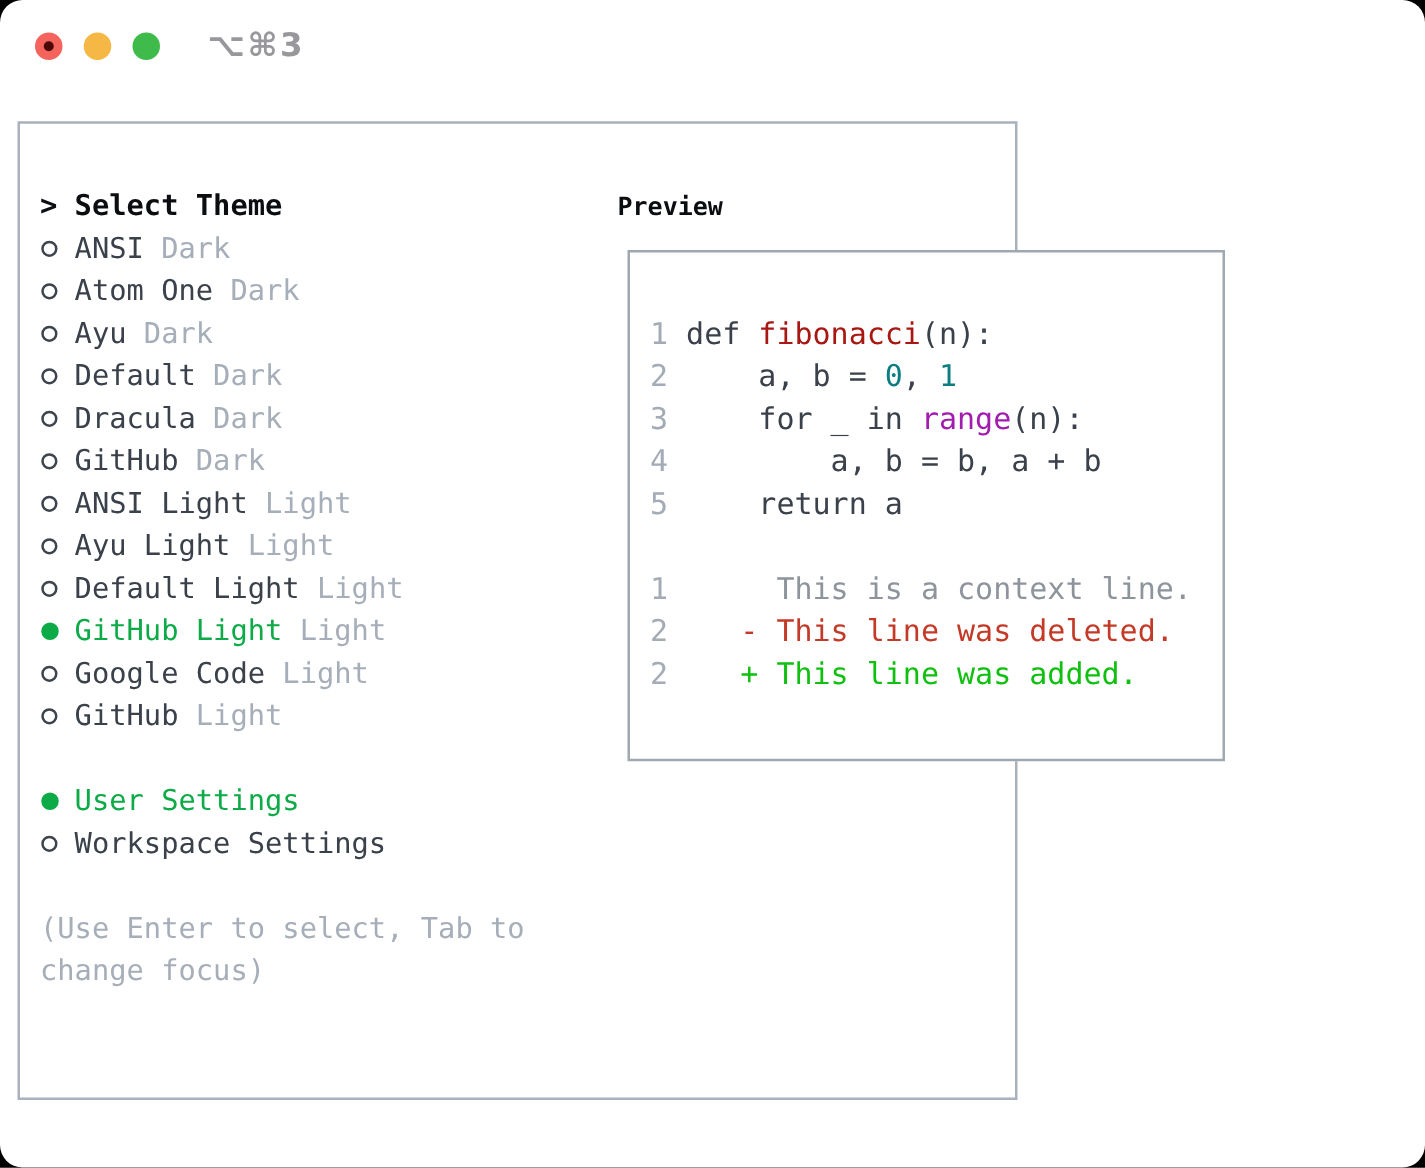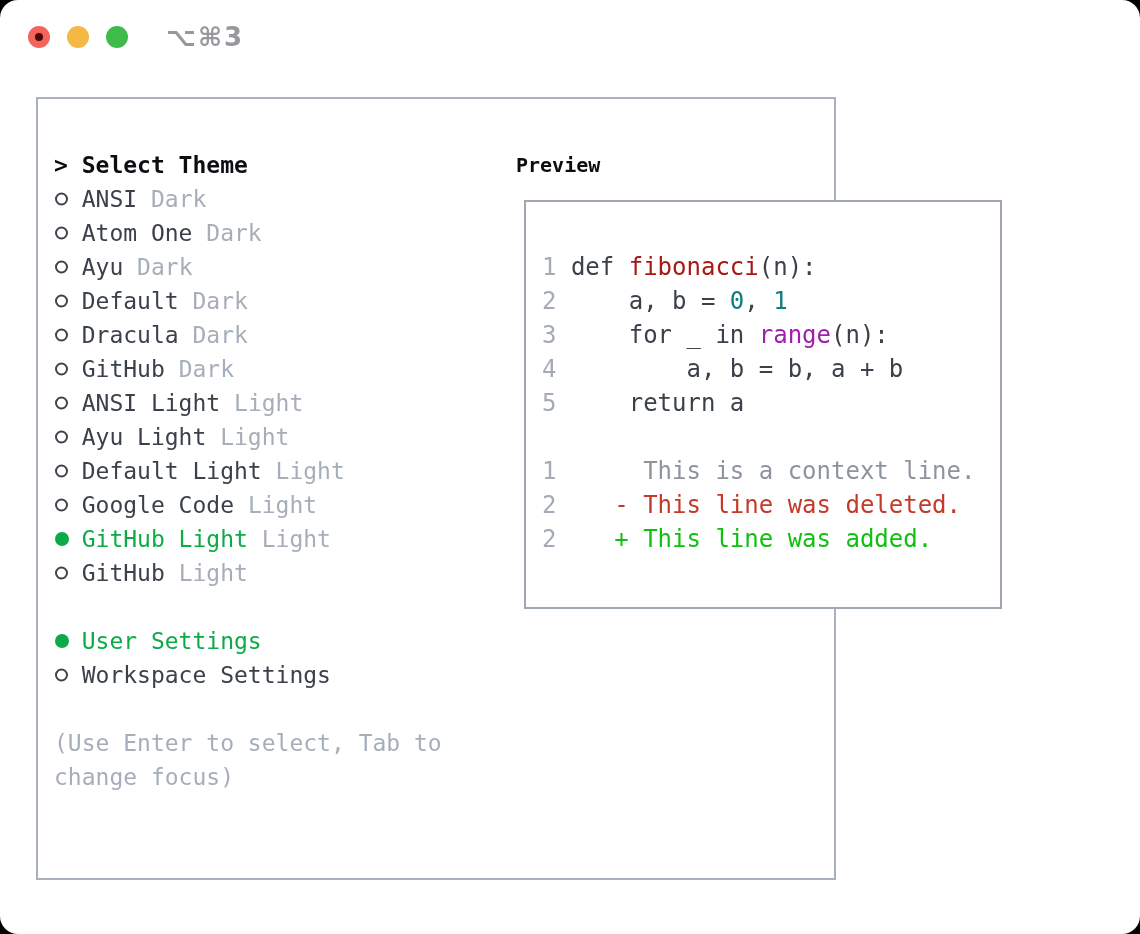--- a/index.html
+++ b/index.html
@@ -6,21 +6,21 @@
   .window{position:absolute;inset:0;background:#fff;border-radius:18px;}
   
   .lights{position:absolute;left:28px;top:26px;display:flex;gap:17px;}
   .light{width:22px;height:22px;border-radius:50%;position:relative;}
   .light-red{background:#f4645d;}
   .light-red::after{content:'';position:absolute;left:7px;top:7px;width:8px;height:8px;border-radius:50%;background:#4a0806;}
   .light-yellow{background:#f6b844;}
   .light-green{background:#3fbb4c;}
   .win-title{position:absolute;left:166px;top:21px;font-family:"DejaVu Sans",sans-serif;font-weight:bold;font-size:26px;color:#98989c;letter-spacing:2px;line-height:32px;}
   
-  .panel{position:absolute;left:36px;top:97px;width:800px;height:783px;border:2px solid #a9b1bc;border-radius:0;background:#fff;box-sizing:border-box;}
+  .panel{position:absolute;left:14px;top:97px;width:800px;height:783px;border:2px solid #a9b1bc;border-radius:0;background:#fff;box-sizing:border-box;}
   .left-col{position:absolute;left:16px;top:49px;width:462px;font-family:"DejaVu Sans Mono",monospace;}
   .row{height:34px;line-height:34px;font-size:23px;white-space:pre;color:#3a414b;}
   .header-row{font-weight:bold;color:#0b0d10;}
   .prefix{display:inline-block;width:2ch;}
   .bullet{display:inline-block;width:2ch;height:34px;vertical-align:top;position:relative;}
   .bullet::before{content:'';position:absolute;left:1px;top:50%;transform:translateY(-50%);width:13px;height:13px;border:2px solid #3d444e;border-radius:50%;box-sizing:border-box;}
   .bullet.sel::before{width:14px;height:14px;background:#0cab47;border-color:#0cab47;}
   .t-variant{color:#a6aeb9;}
   .sel-text{color:#0cab47;}
   .apply-header{color:#14171c;}
@@ -57,22 +57,22 @@
       <div id="theme-list">
           <div class="row"><span class="bullet"></span><span>ANSI</span> <span class="t-variant">Dark</span></div>
           <div class="row"><span class="bullet"></span><span>Atom One</span> <span class="t-variant">Dark</span></div>
           <div class="row"><span class="bullet"></span><span>Ayu</span> <span class="t-variant">Dark</span></div>
           <div class="row"><span class="bullet"></span><span>Default</span> <span class="t-variant">Dark</span></div>
           <div class="row"><span class="bullet"></span><span>Dracula</span> <span class="t-variant">Dark</span></div>
           <div class="row"><span class="bullet"></span><span>GitHub</span> <span class="t-variant">Dark</span></div>
           <div class="row"><span class="bullet"></span><span>ANSI Light</span> <span class="t-variant">Light</span></div>
           <div class="row"><span class="bullet"></span><span>Ayu Light</span> <span class="t-variant">Light</span></div>
           <div class="row"><span class="bullet"></span><span>Default Light</span> <span class="t-variant">Light</span></div>
+          <div class="row"><span class="bullet sel"></span><span class="sel-text">GitHub Light</span> <span class="t-variant">Light</span></div>
           <div class="row"><span class="bullet"></span><span>Google Code</span> <span class="t-variant">Light</span></div>
-          <div class="row"><span class="bullet sel"></span><span class="sel-text">GitHub Light</span> <span class="t-variant">Light</span></div>
           <div class="row"><span class="bullet"></span><span>GitHub</span> <span class="t-variant">Light</span></div>
         </div>
       <div class="row"> </div>
       <div id="apply-list">
           <div class="row"><span class="bullet sel"></span><span class="sel-text">User Settings</span></div>
           <div class="row"><span class="bullet"></span><span>Workspace Settings</span></div>
         </div>
       <div class="row"> </div>
       <div id="hint">
           <div class="row hint-row">(Use Enter to select, Tab to</div>

